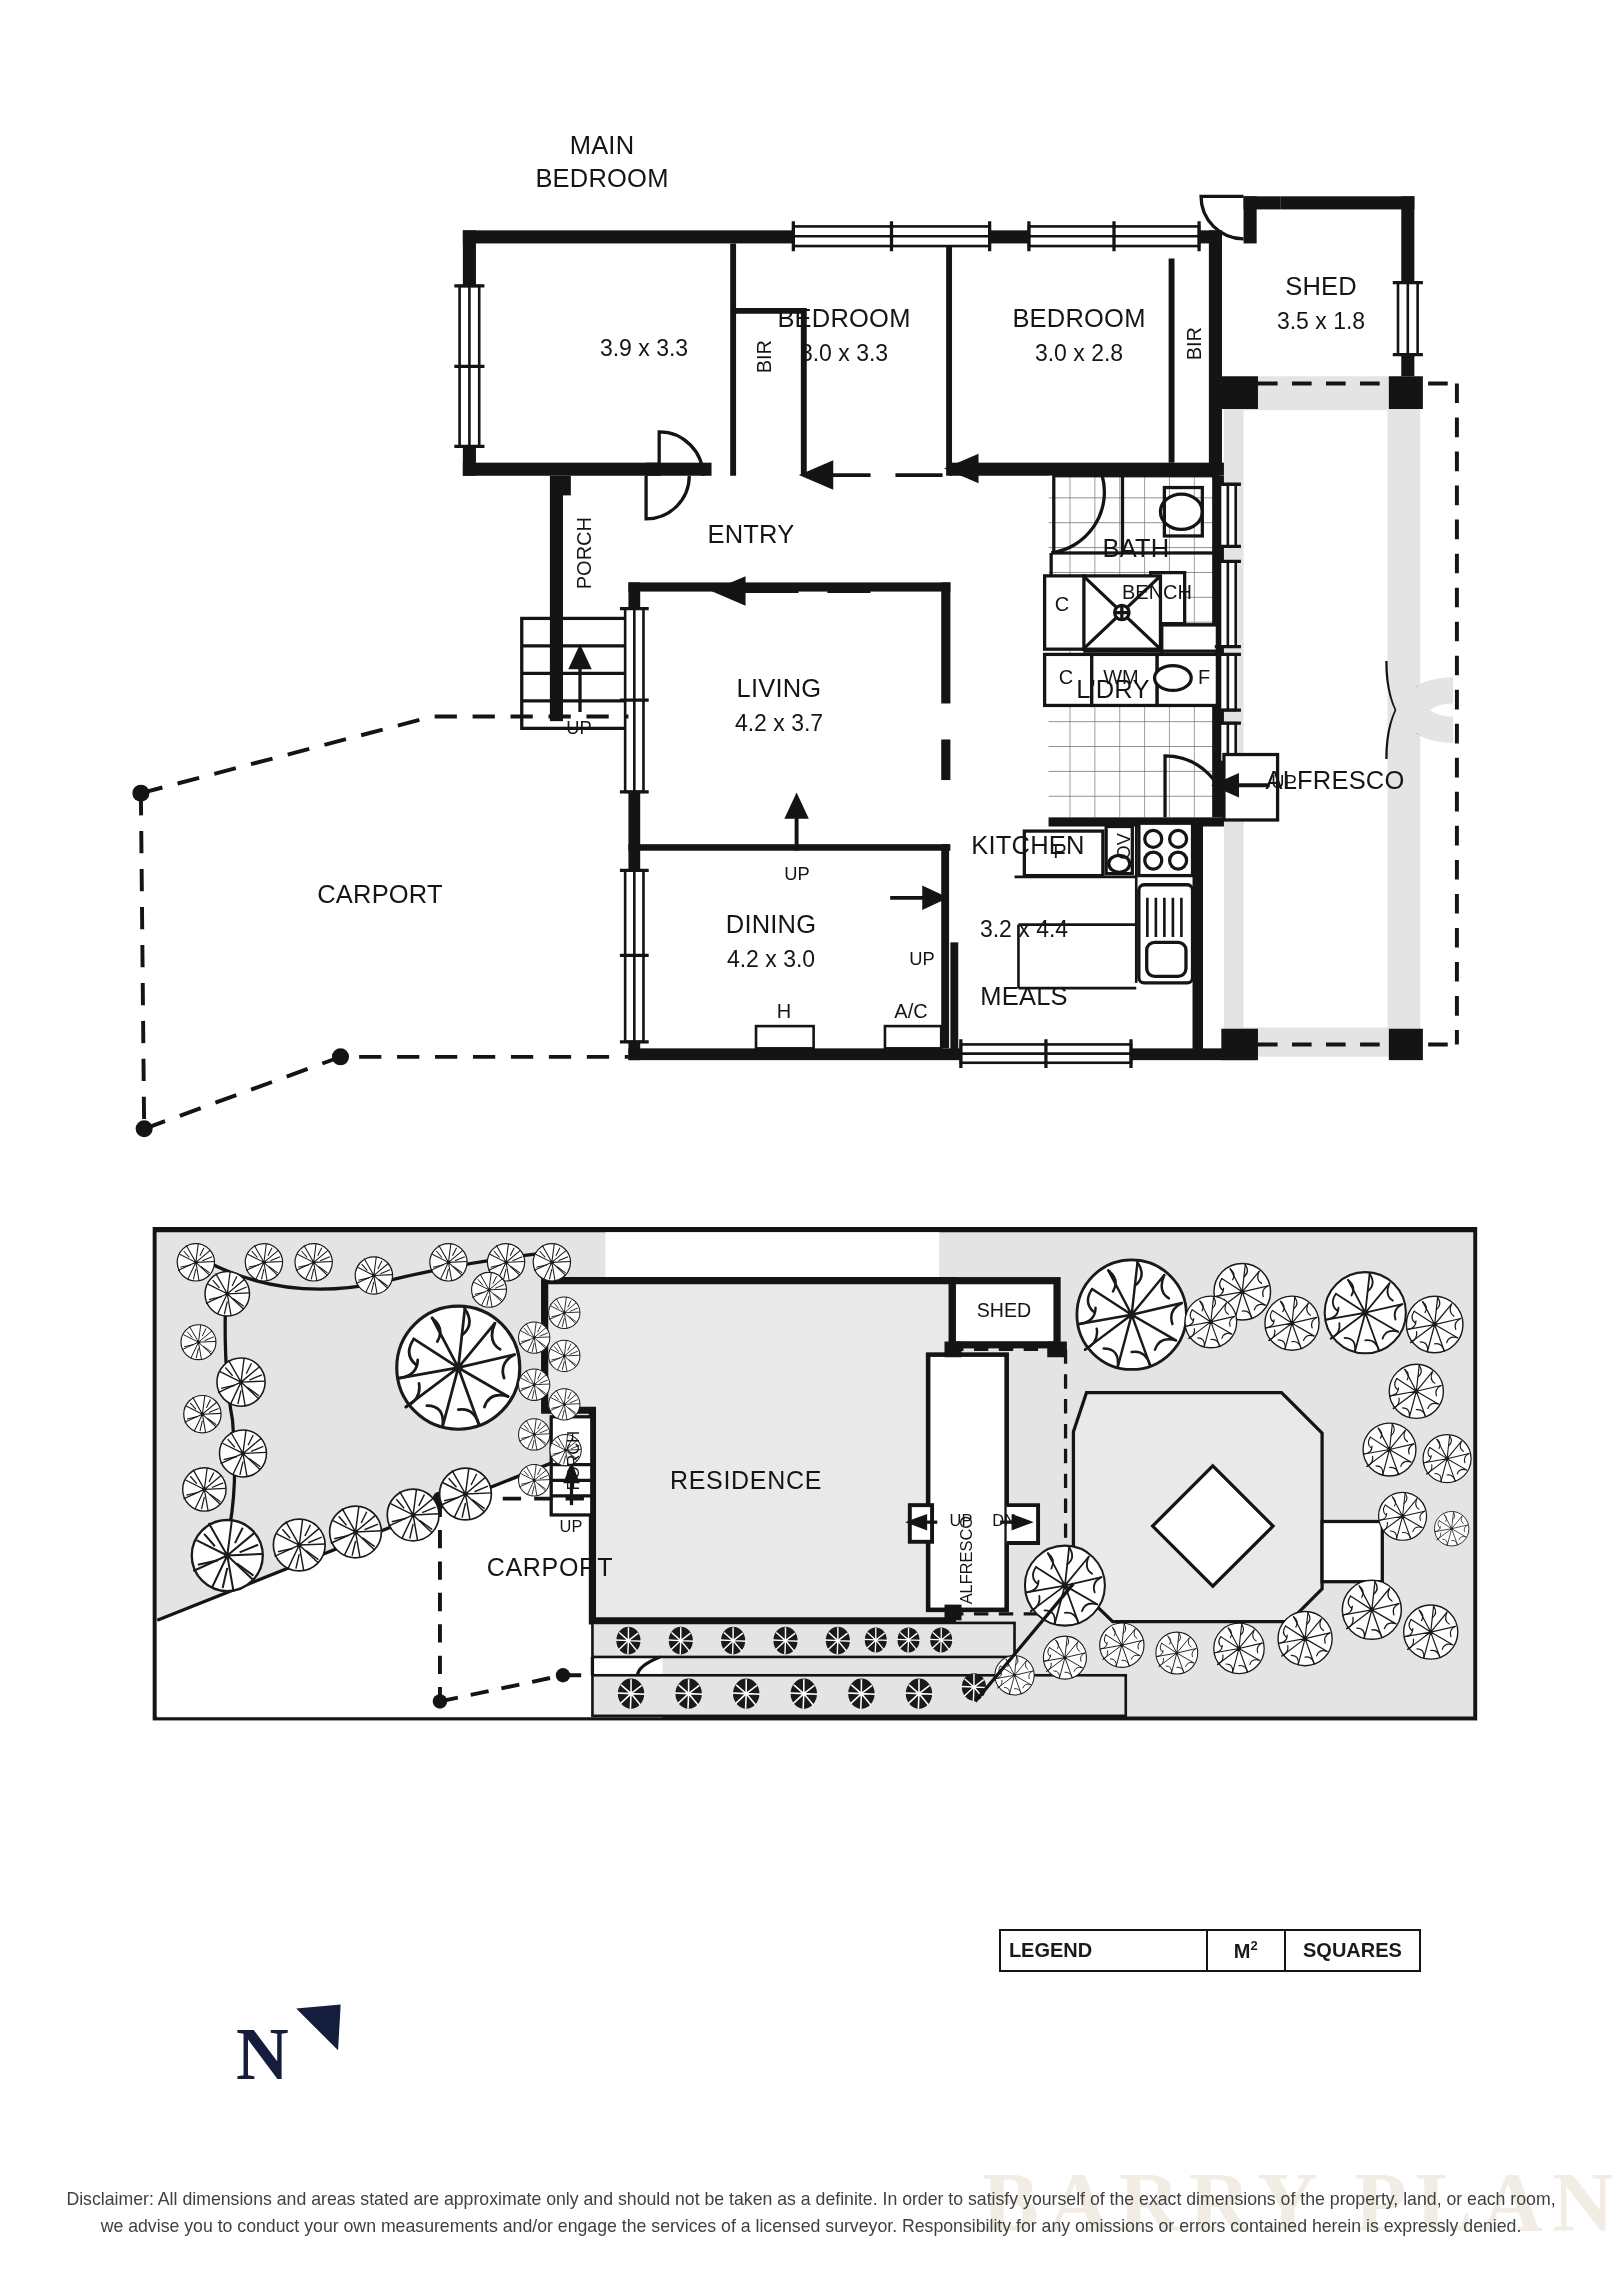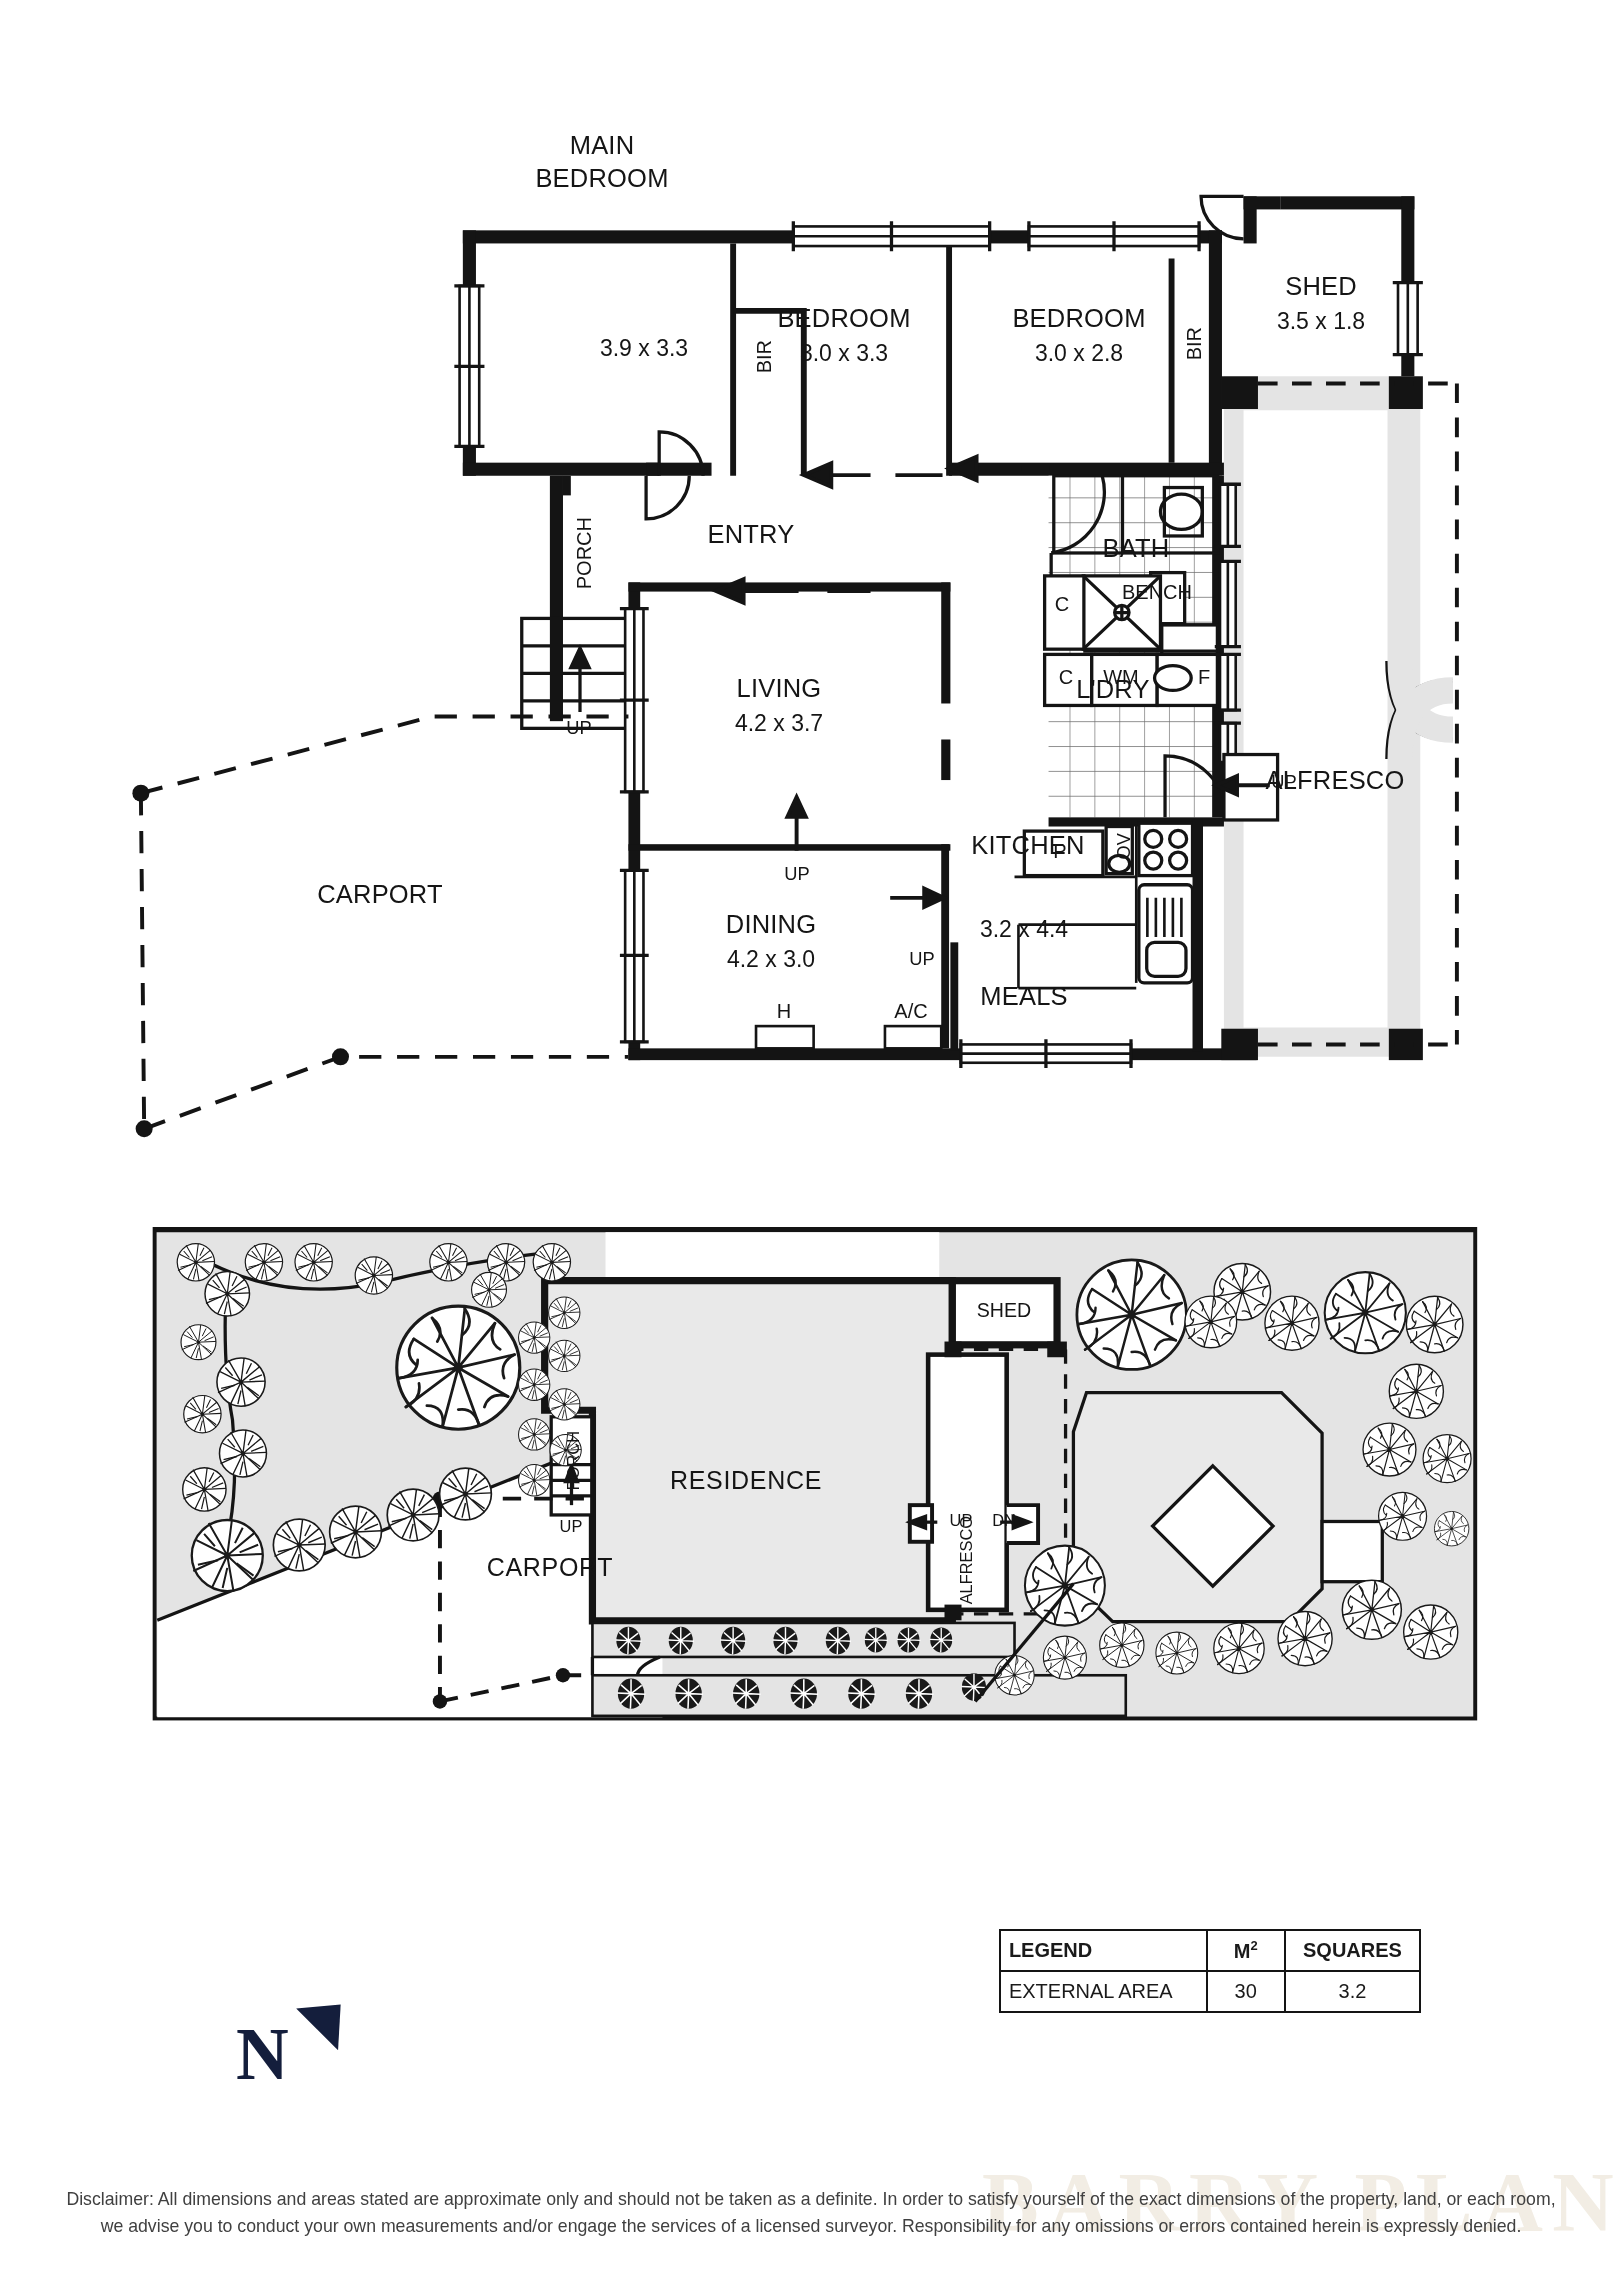--- a/index.html
+++ b/index.html
@@ -621,25 +621,20 @@
   <div class="legend-wrap">
     <table class="legend">
       <thead>
         <tr>
           <th class="c-label">LEGEND</th>
           <th class="c-m2"><span>M</span><span class="sup">2</span></th>
           <th class="c-sq">SQUARES</th>
         </tr>
       </thead>
       <tbody>
-        <tr>
-          <td class="c-label">EXTERNAL AREA</td>
-          <td class="c-m2">30</td>
-          <td class="c-sq">3.2</td>
-        </tr>
       </tbody>
     </table>
   </div>
 
   <div class="disclaimer">Disclaimer: All dimensions and areas stated are approximate only and should not be taken as a definite. In order to satisfy yourself of the exact dimensions of the property, land, or each room, we advise you to conduct your own measurements and/or engage the services of a licensed surveyor. Responsibility for any omissions or errors contained herein is expressly denied.</div>
 
 </div>
 
 
 </body></html>

